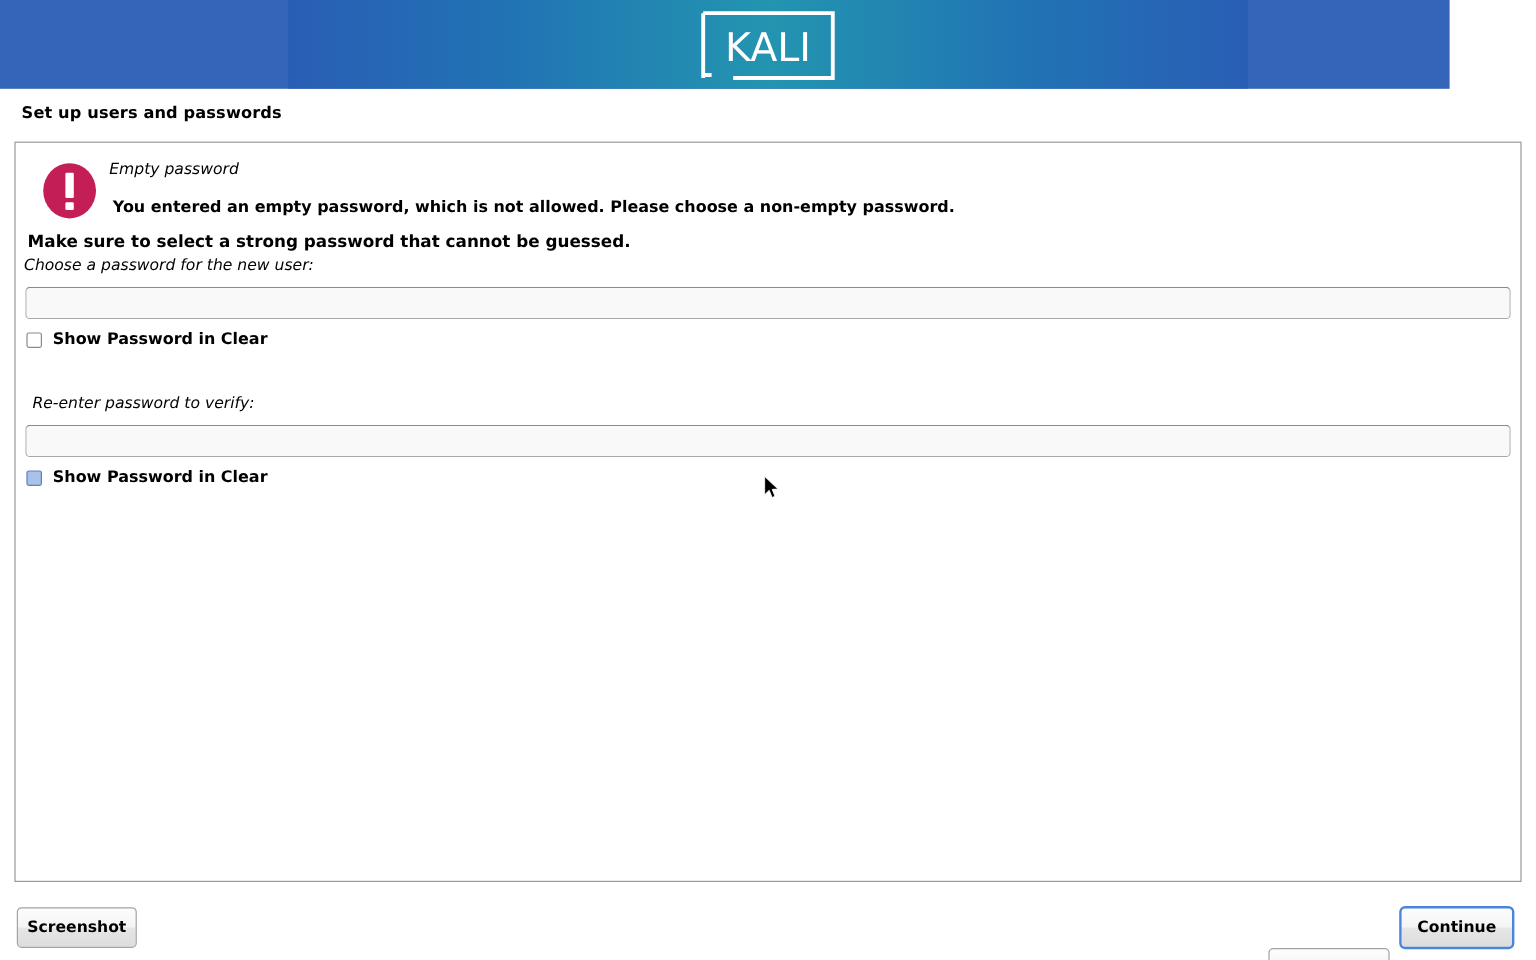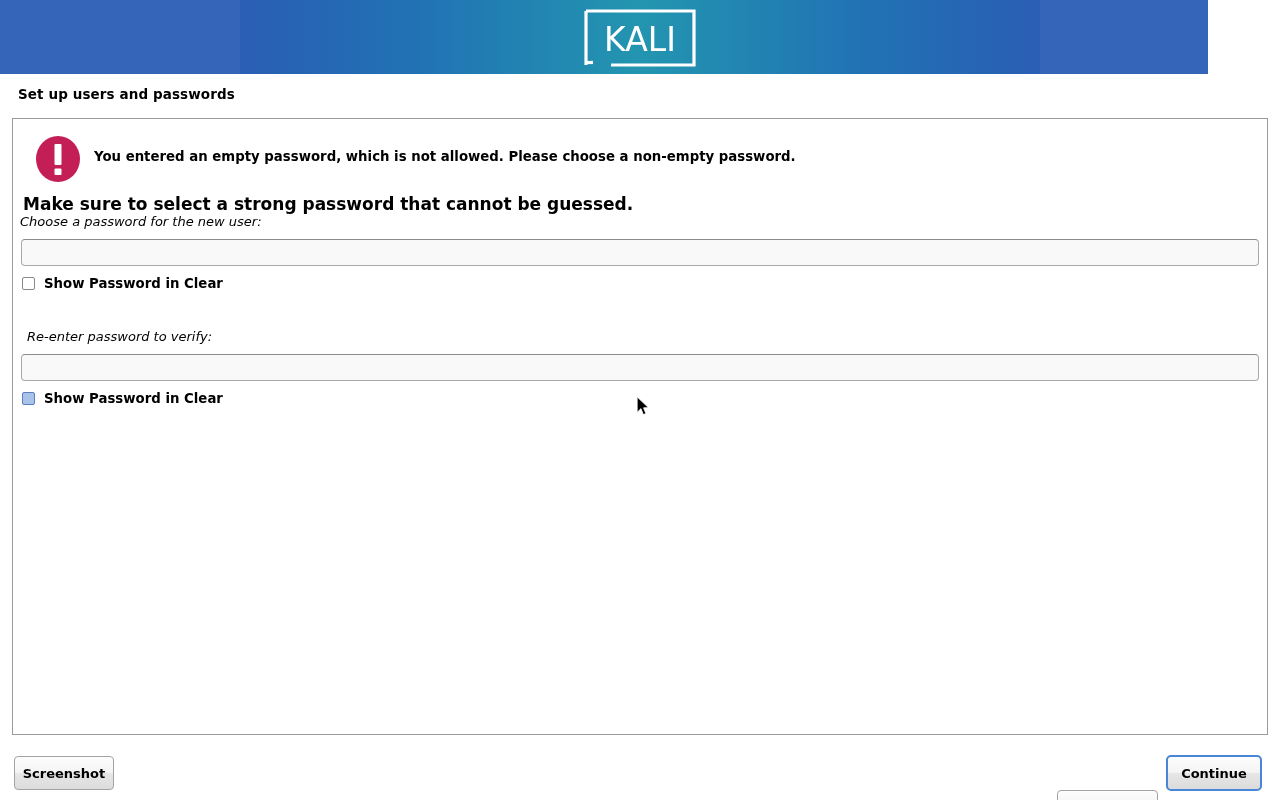--- a/index.html
+++ b/index.html
@@ -101,21 +101,21 @@
     color: #000000;
     line-height: 20px;
     padding-left: 3px;
     margin-top: 14px;
   }
 
   
   .form-heading {
     position: absolute;
     font-weight: bold;
-    font-size: 17px;
+    font-size: 14px;
     color: #000000;
     white-space: nowrap;
   }
   .form-label {
     position: absolute;
     font-style: italic;
     font-size: 13px;
     color: #000000;
     white-space: nowrap;
   }
@@ -212,20 +212,21 @@
 
 <div id="panel">
 
   <div id="error-block">
     <svg id="error-icon" viewBox="0 0 48 48">
       <ellipse cx="24" cy="24" rx="22" ry="23" fill="#c41e56"></ellipse>
       <rect x="20.5" y="9" width="7" height="21" rx="1" fill="#ffffff"></rect>
       <rect x="20.5" y="33.5" width="7" height="6.5" rx="1" fill="#ffffff"></rect>
     </svg>
     <div id="error-texts">
+      <div id="error-title">Empty password</div>
       <div id="error-message">You entered an empty password, which is not allowed. Please choose a non-empty password.</div>
     </div>
   </div>
 
   <div class="form-heading" style="left:10px; top:75px;">Make sure to select a strong password that cannot be guessed.</div>
 
   <div class="form-label" style="left:7px; top:95px;">Choose a password for the new user:</div>
 
   <input class="text-input" type="password" style="left: 8px; top: 120px; width: 1238px;" value="" placeholder="">
 

